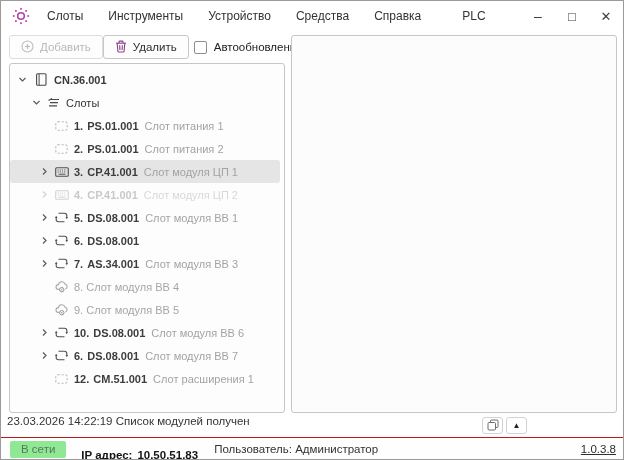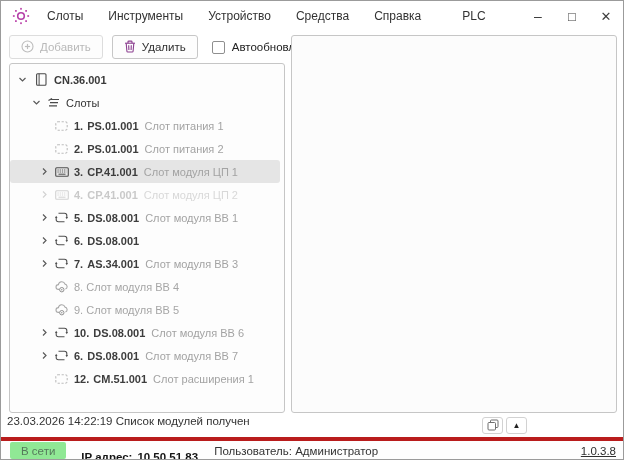--- a/index.html
+++ b/index.html
@@ -11,21 +11,21 @@
   .titlebar{display:flex;align-items:center;height:30px;padding-left:10px;font-size:12px;color:#333;}
   .appicon{width:20px;height:20px;margin-right:16px;display:flex;align-items:center;justify-content:center;}
   .menu{display:flex;gap:25px;align-items:center;}
   .menu-item{cursor:default;}
   .menu-item.plc{margin-left:16px;}
   .win-controls{margin-left:auto;display:flex;height:30px;}
   .win-btn{width:34px;display:flex;align-items:center;justify-content:center;font-size:13px;color:#3f3f3f;}
   .win-btn.min{font-size:14px;}
 
   
-  .toolbar{position:absolute;left:8px;top:34px;display:flex;align-items:center;gap:9px;height:24px;}
+  .toolbar{position:absolute;left:8px;top:34px;display:flex;align-items:center;height:24px;}
   .btn{display:inline-flex;align-items:center;gap:6px;height:24px;padding:0 11px;border:1px solid #c7c7c7;
        border-radius:3px;background:#fdfdfd;font-size:11.5px;color:#2e2e2e;box-sizing:border-box;white-space:nowrap;}
   .btn.disabled{color:#b9b9b9;border-color:#dddddd;}
   .chk{display:flex;align-items:center;gap:7px;font-size:11.5px;color:#222;margin-left:5px;}
   .checkbox{width:13px;height:13px;border:1px solid #8f8f8f;border-radius:2px;background:#fff;box-sizing:border-box;}
 
   
   .tree-panel{position:absolute;left:8px;top:62px;width:276px;height:350px;border:1px solid #c6c6c6;
               border-radius:3px;background:#fdfdfd;box-sizing:border-box;padding-top:4px;overflow:hidden;}
   .right-panel{position:absolute;left:290px;top:34px;width:326px;height:378px;border:1px solid #c6c6c6;
@@ -54,21 +54,21 @@
 
   
   .log-bar{position:absolute;left:0;top:414px;width:532px;height:21px;display:flex;
            padding:0 6px;box-sizing:border-box;font-size:11.5px;color:#333;}
   .log-actions{margin-left:auto;display:flex;gap:3px;align-items:center;}
   .log-btn{width:21px;height:17px;display:flex;align-items:center;justify-content:center;
            border:1px solid #d2d2d2;border-radius:3px;background:#fff;box-sizing:border-box;}
   .up-glyph{font-size:8px;color:#222;line-height:1;}
 
   
-  .status-bar{position:absolute;left:0;top:436px;width:624px;height:23px;border-top:4px solid #b91c1c;
+  .status-bar{position:absolute;left:0;top:436px;width:624px;height:23px;border-top:1px solid #b91c1c;
               display:flex;align-items:center;padding:0 9px;box-sizing:border-box;font-size:11.5px;
               color:#333;background:#fefefe;}
   .badge{background:#90e895;color:#56795c;padding:2.5px 11px;border-radius:2px;font-size:11.5px;margin-right:15px;}
   .bold{font-weight:bold;color:#141414;margin-top:12px;}
   .sb-gap{margin-right:5px;}
   .user-group{margin-left:16px;}
   .version{margin-left:auto;color:#2e2e2e;text-decoration:underline;}
 </style>
 </head>
 <body>

